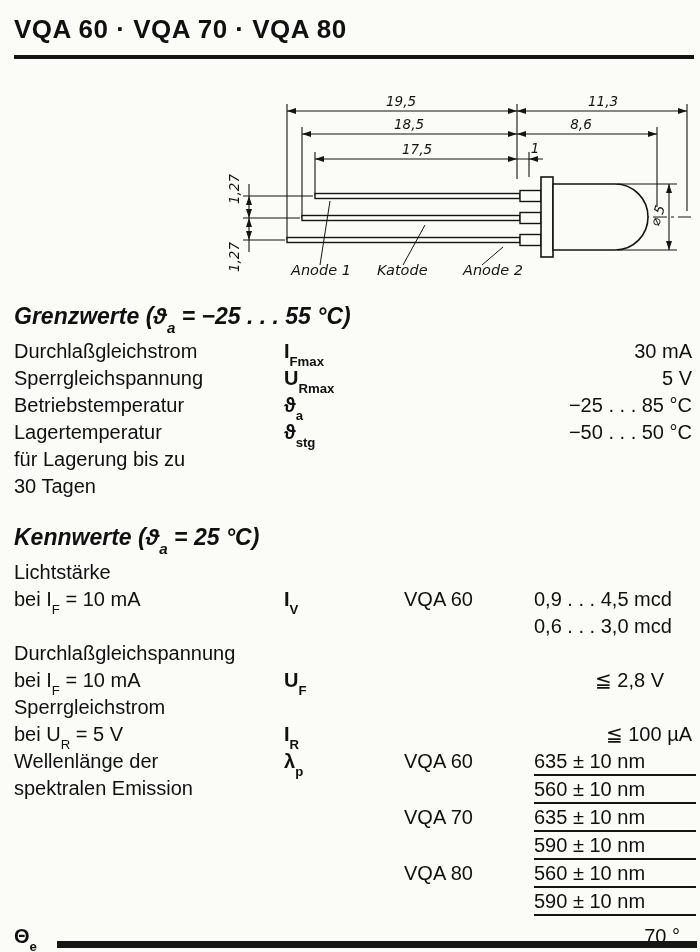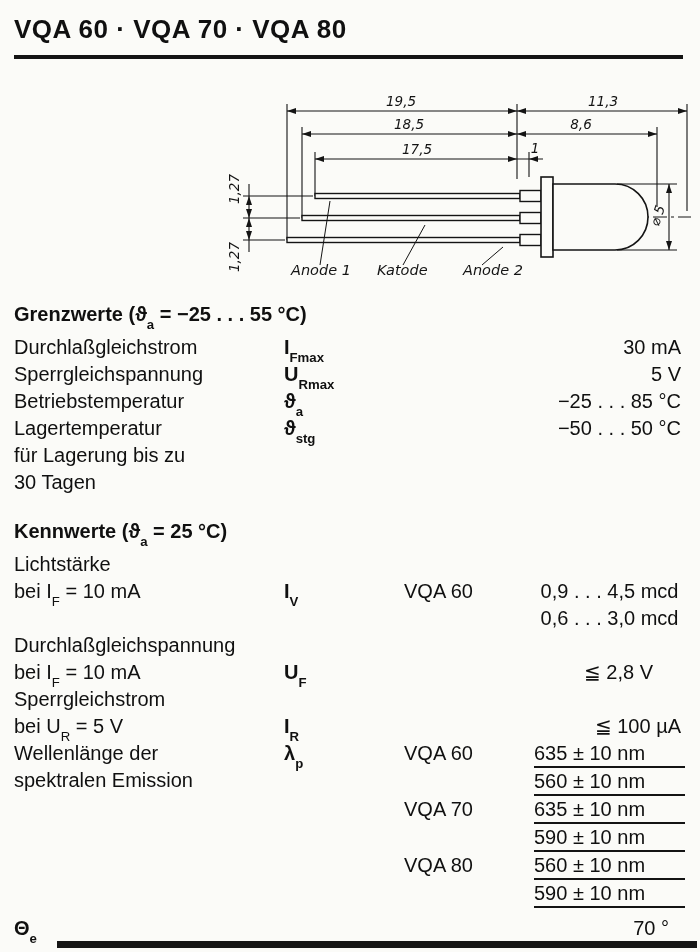--- a/index.html
+++ b/index.html
@@ -4,43 +4,43 @@
 <style>
   * { margin:0; padding:0; box-sizing:border-box; }
   html,body { width:700px; height:952px; }
   body {
     background:#fbfbf8;
     color:#101010;
     font-family:"Liberation Sans","DejaVu Sans",sans-serif;
     overflow:hidden;
     position:relative;
   }
-  .page { padding:10px 15px 0 14px; position:relative; height:744px; }
+  .page { padding:10px 4px 0 14px; position:relative; height:744px; }
 
   h1 {
     font-size:26px; font-weight:700; letter-spacing:.5px;
     margin:4px 0 10px 0;
   }
   .rule { height:4px; background:#141414; margin-right:2px; }
 
   .drawing { margin:30px 0 0 205px; height:200px; }
   .drawing svg { display:block; }
   .dimtext { font-family:"DejaVu Sans",sans-serif; font-style:italic; font-size:13.5px; fill:#141414; }
   .pintext { font-family:"DejaVu Sans",sans-serif; font-style:italic; font-size:14.5px; fill:#141414; }
 
-  h2 { font-size:20px; font-weight:700; margin:14px 0 8px 0; }
+  h2 { font-size:23px; font-weight:700; margin:14px 0 8px 0;font-style:italic; }
   h2.kw { margin-top:24px; }
   h2 sub, .row sub { font-size:0.66em; line-height:0; position:relative; top:3px; }
 
   .row { display:flex; align-items:flex-start; font-size:20px; line-height:27px; }
   .c-param { width:270px; }
   .c-sym   { width:120px; font-weight:700; }
   .c-var   { width:130px; }
   .c-val   { flex:1; text-align:right; padding-right:4px; }
-  .c-val.left { text-align:center; padding-right:0; }
+  .c-val.left { text-align:left; padding-right:0; }
   .c-val.pad-r  { padding-right:32px; }
   .c-val.pad-r2 { padding-right:16px; }
   .pre { white-space:pre-line; }
   .pt1 { padding-top:27px; }
 
   .wl-block { flex:1; display:flex; flex-direction:column; }
   .wl-line  { display:flex; height:28px; line-height:26px; }
   .wl-name  { width:130px; }
   .wl-val   { flex:1; border-bottom:2px solid #141414; }
 

